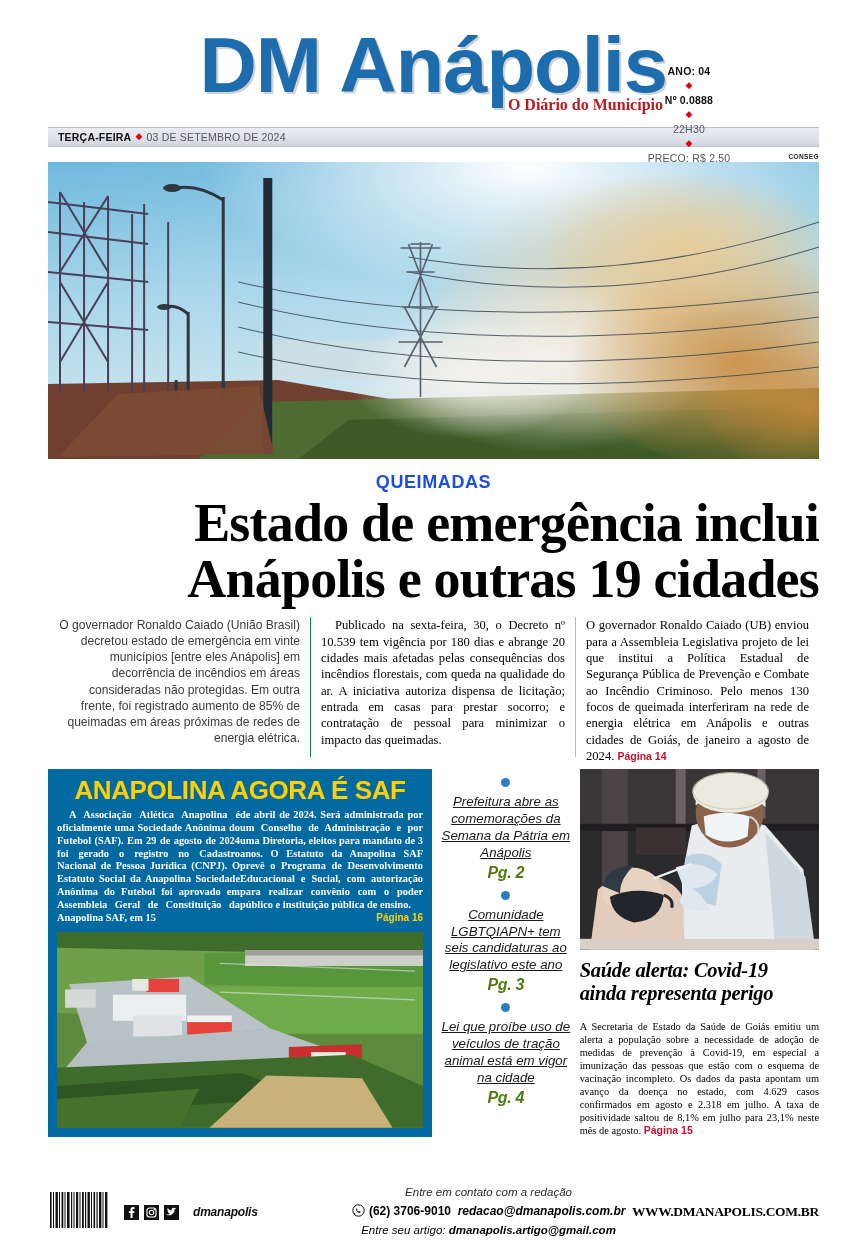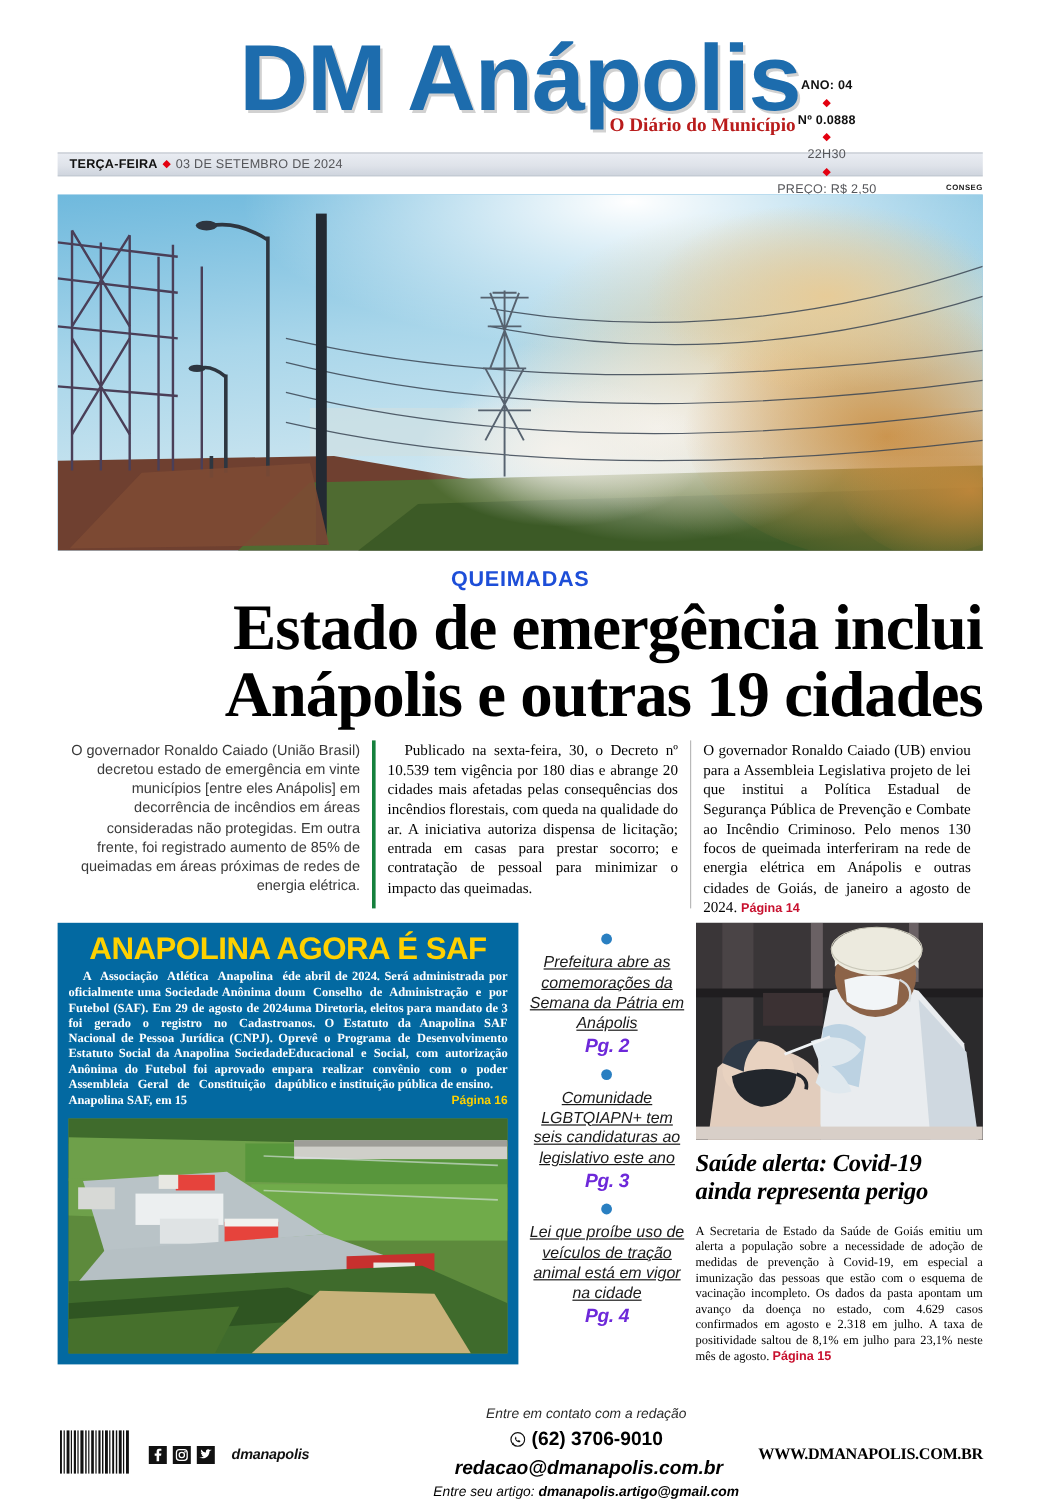--- a/index.html
+++ b/index.html
@@ -102,21 +102,21 @@
     letter-spacing:-.8px;
     margin:0 0 6px;
   }
   .lead{
     display:flex;
     margin-top:10px;
     height:140px;
   }
   .lead .col{padding:0 10px;box-sizing:border-box;}
   .lead .c1{width:262px;text-align:right;}
-  .lead .c2{width:266px;border-left:3px solid #15803d;border-right:1px solid #b9b9b9;}
+  .lead .c2{width:266px;border-left:1px solid #15803d;border-right:1px solid #b9b9b9;}
   .lead .c3{width:243px;}
   .lead p{margin:0;}
   .c1 p{
     font-family:"Liberation Sans",sans-serif;
     font-size:12.1px;line-height:1.33;color:#3a3a3a;
   }
   .c2 p,.c3 p{
     font-family:"Liberation Serif",serif;
     font-size:12.6px;line-height:1.3;text-align:justify;
   }
@@ -183,21 +183,21 @@
     font-style:italic;
     font-size:13.3px;
     line-height:1.27;
     color:#1a1a1a;
     text-decoration:underline;
   }
   .teasers .pg{
     font-style:italic;
     font-weight:bold;
     font-size:16px;
-    color:#6d28d9;
+    color:#4d7c0f;
     margin-top:2px;
     letter-spacing:-.3px;
   }
 
   
   .right{
     width:240px;
     display:flex;flex-direction:column;
   }
   .covid-photo{
@@ -234,21 +234,21 @@
   .f-left{display:flex;align-items:center;gap:14px;width:300px;}
   .barcode{display:block;}
   .socials{display:flex;align-items:center;gap:5px;}
   .sq{width:15px;height:15px;background:#111;display:flex;align-items:center;justify-content:center;}
   .sq svg{display:block;}
   .handle{
     font-style:italic;font-weight:bold;font-size:12px;letter-spacing:-.2px;color:#111;
   }
   .f-mid{flex:1;text-align:center;line-height:1.35;}
   .f-mid .l1{font-style:italic;font-size:11.5px;color:#2b2b2b;}
-  .f-mid .l2{font-size:16px;margin-top:2px;}
+  .f-mid .l2{font-size:12px;margin-top:2px;}
   .f-mid .l2 .ph{font-weight:bold;}
   .f-mid .l2 .em{font-style:italic;font-weight:bold;}
   .f-mid .l3{font-style:italic;font-size:11.5px;margin-top:2px;}
   .f-mid .l3 b{font-style:italic;}
   .f-right{
     width:190px;text-align:right;
     font-family:"Liberation Serif",serif;
     font-weight:bold;font-size:13.5px;letter-spacing:-.3px;
   }
   .wicon{display:inline-block;vertical-align:-2px;margin-right:1px;}

